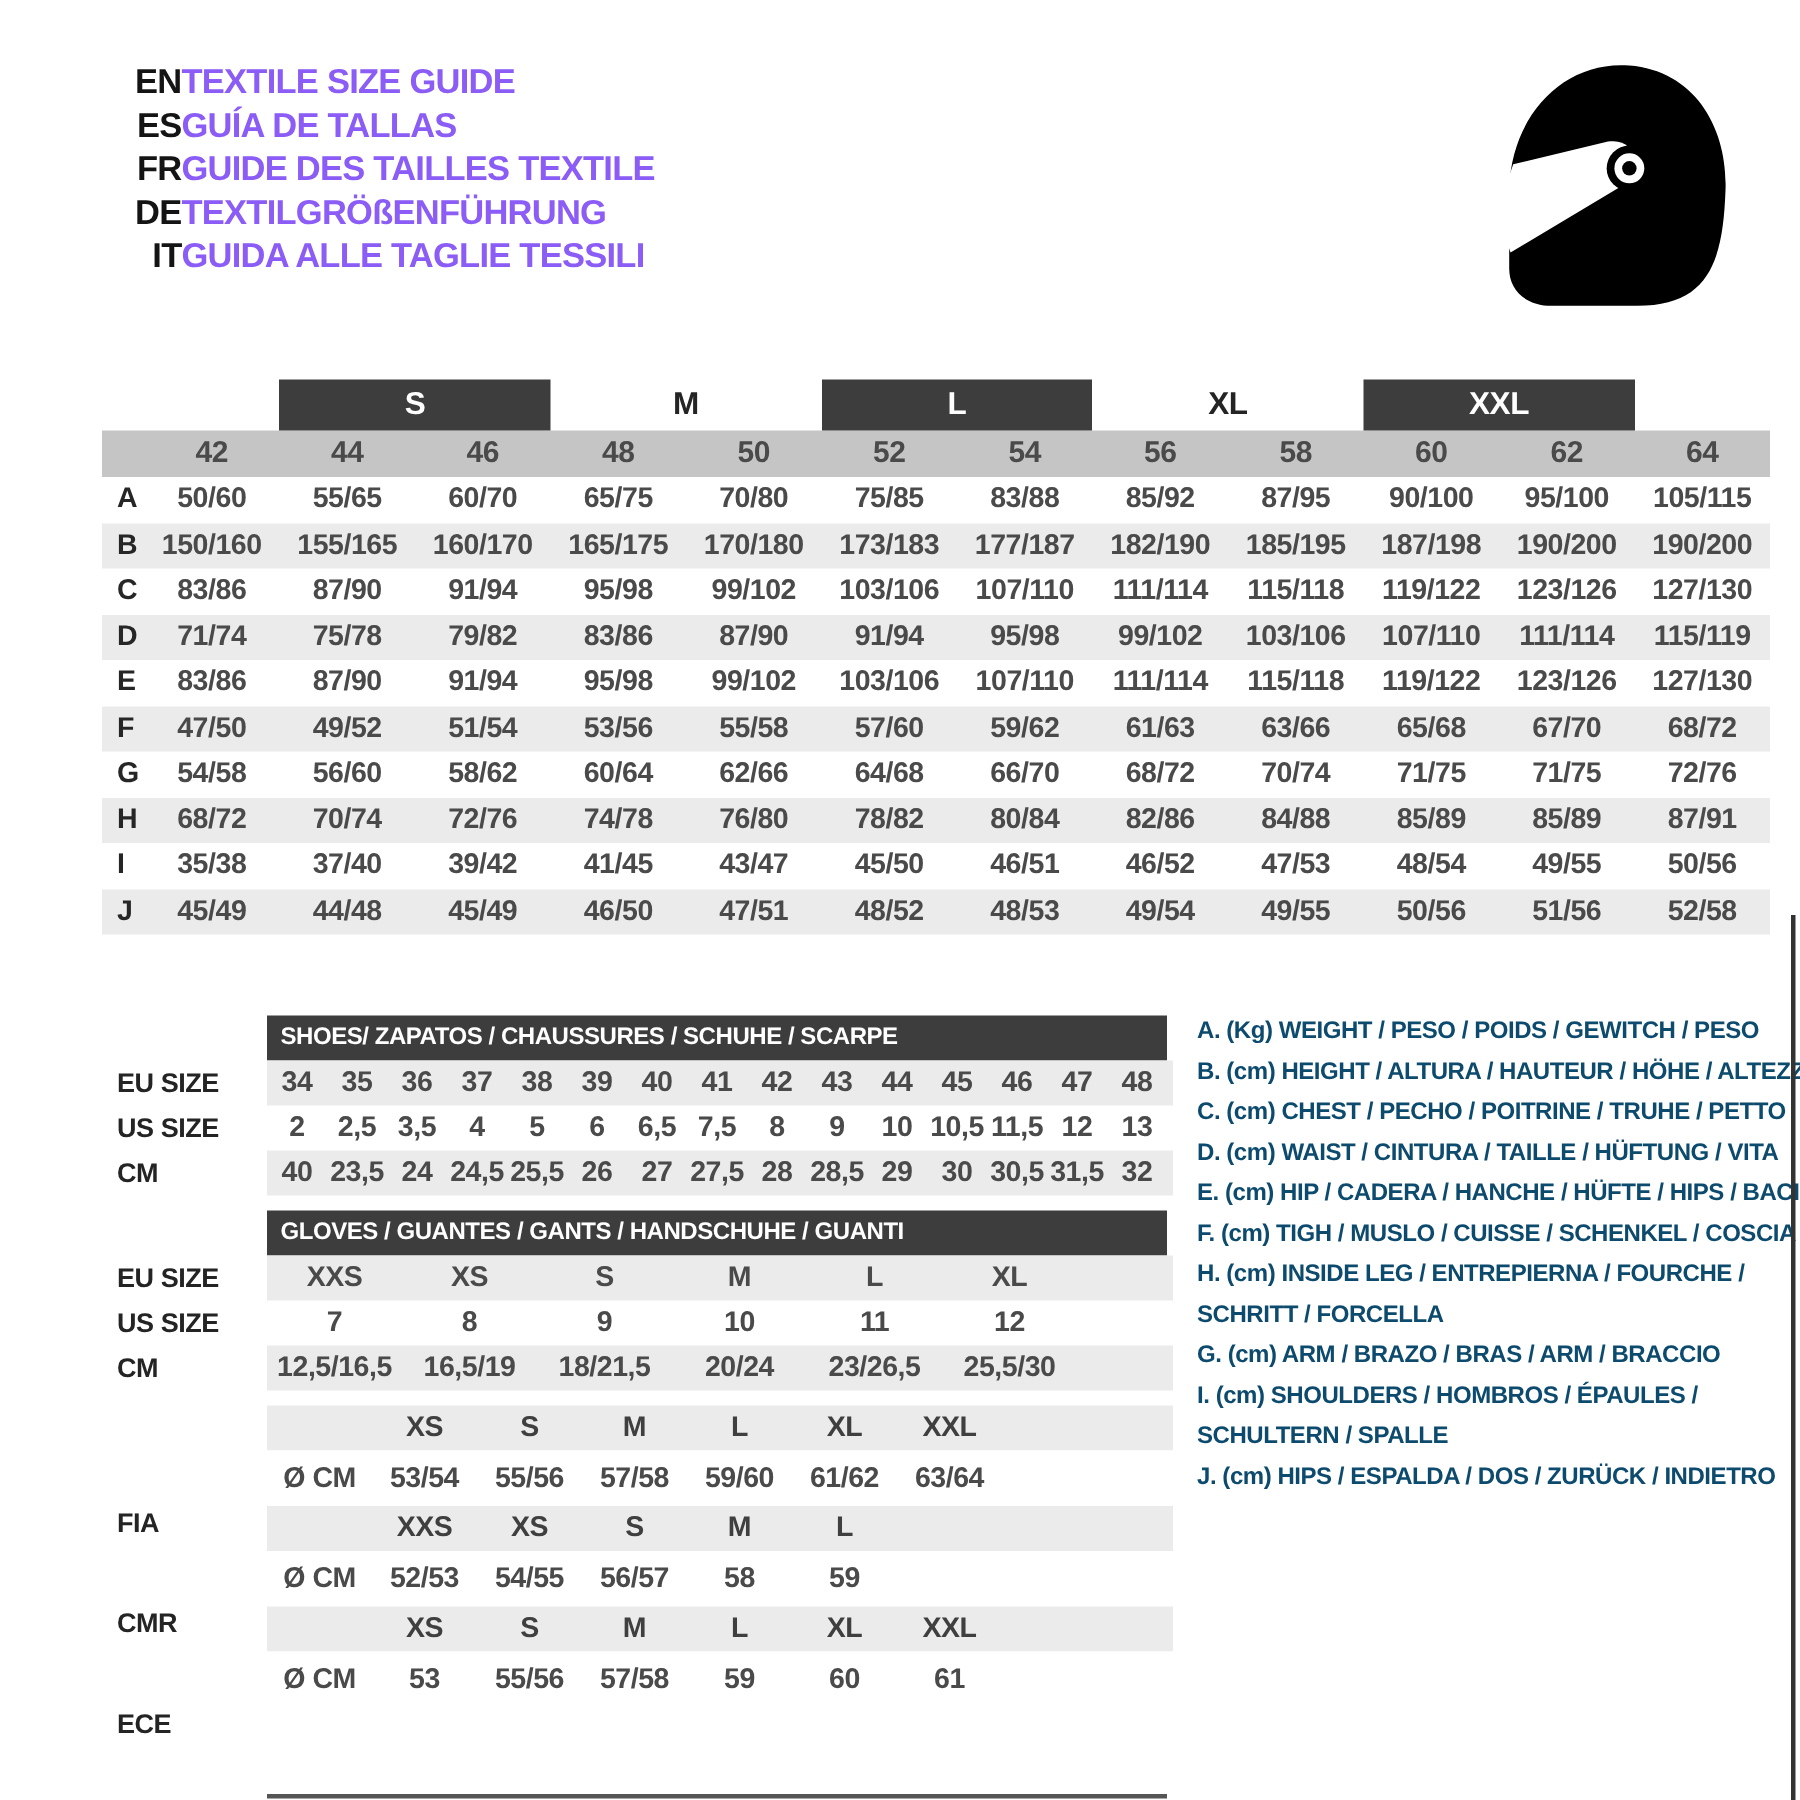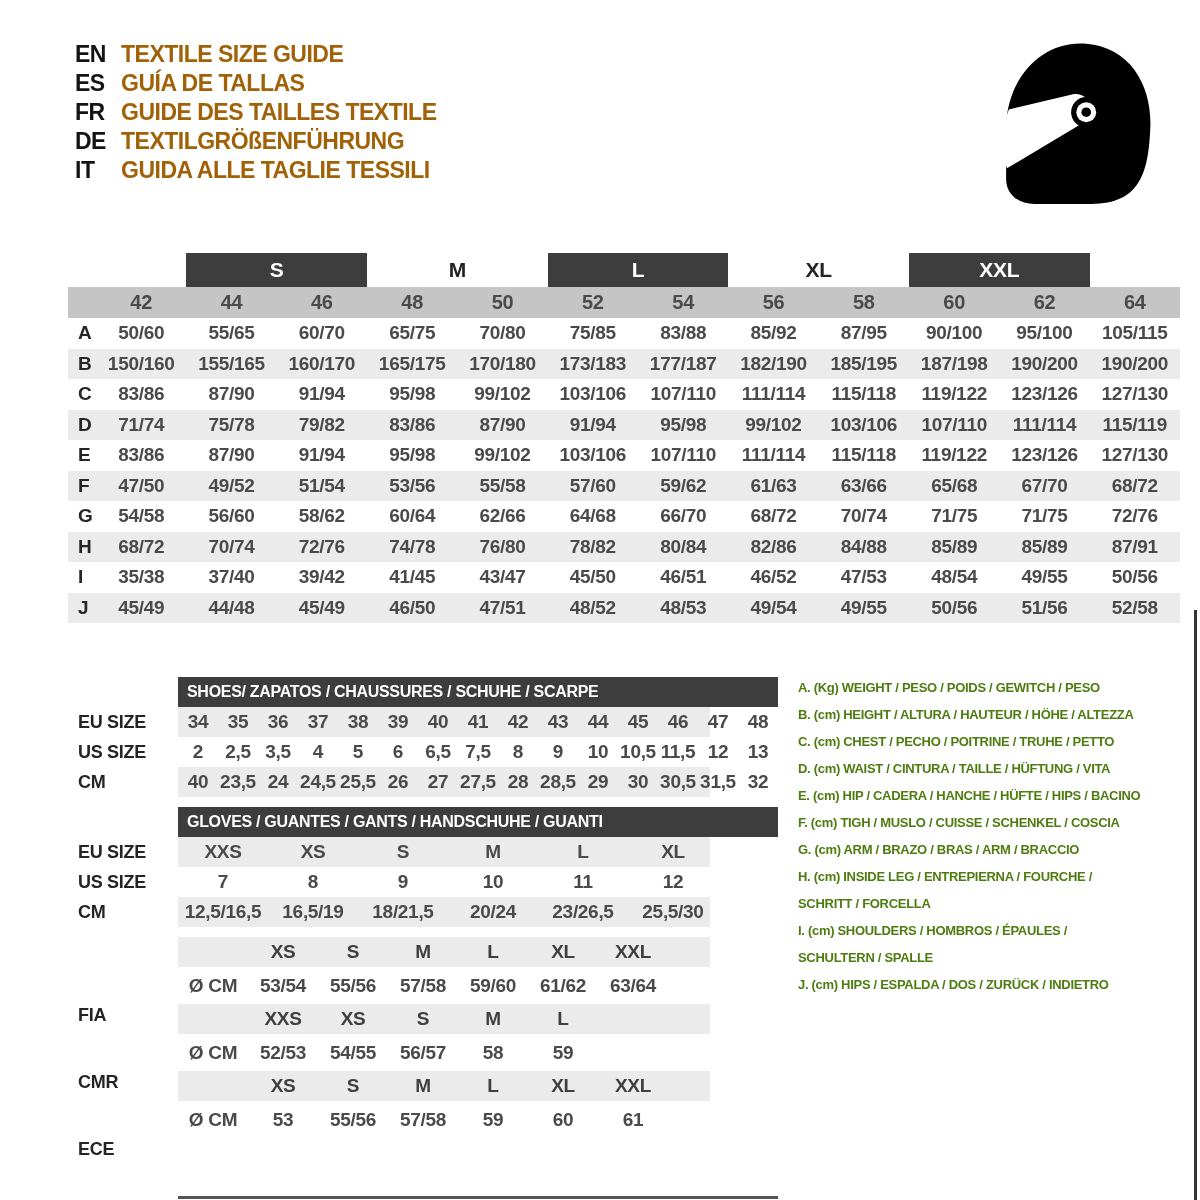--- a/index.html
+++ b/index.html
@@ -1,23 +1,23 @@
 <!DOCTYPE html>
 <html><head>
 <meta charset="utf-8">
 <style>
   html,body{margin:0;padding:0;background:#fff;}
   .page{position:relative;width:1200px;height:1200px;background:#fff;overflow:hidden;
         font-family:"Liberation Sans",sans-serif;font-weight:bold;color:#222;}
 
   
   .langs{position:absolute;left:75px;top:40px;}
-  .lang-row{display:flex;height:29px;align-items:center;}
+  .lang-row{display:flex;height:29px;align-items:center;text-align:right;}
   .lang-code{width:46px;font-size:23px;letter-spacing:-0.5px;color:#141414;}
-  .lang-title{font-size:23px;letter-spacing:-0.5px;color:#a16207;white-space:nowrap;}
+  .lang-title{font-size:23px;letter-spacing:-0.5px;color:#8b5cf6;white-space:nowrap;}
 
   
   .helmet-svg{position:absolute;left:983px;top:33px;width:178px;height:178px;}
 
   
   .textile{position:absolute;left:68px;top:253px;width:1112px;}
   .tgroups{display:grid;grid-template-columns:28px repeat(12,1fr);height:34px;}
   .gbox{background:#3d3d3d;color:#fff;display:flex;align-items:center;justify-content:center;
         font-size:21px;letter-spacing:-0.3px;}
   .gplain{display:flex;align-items:center;justify-content:center;color:#242424;
@@ -31,34 +31,34 @@
   .letter{padding-left:10px;font-size:19px;color:#262626;}
 
   
   .block{position:absolute;left:68px;width:1112px;}
   .block-shoes{top:677px;}
   .block-gloves{top:807px;}
   .block-helmet{top:937px;}
   .bar{margin-left:110px;width:600px;height:30px;background:#3d3d3d;color:#fff;
        display:flex;align-items:center;padding-left:9px;box-sizing:border-box;
        font-size:16px;letter-spacing:-0.3px;white-space:nowrap;}
-  .srow{margin-left:110px;width:532px;display:grid;align-items:center;box-sizing:border-box;}
+  .srow{margin-left:110px;width:604px;display:grid;align-items:center;box-sizing:border-box;}
   .srow.shade{background:#ebebeb;}
   .sgrid15{grid-template-columns:repeat(15,40px);height:30px;}
   .sgrid6{grid-template-columns:repeat(6,90px);height:30px;}
   .hgrid{grid-template-columns:70px repeat(6,70px);height:30px;}
   .vrow{height:37px;background:#fff;}
   .side-label{position:absolute;left:10px;display:flex;align-items:center;height:30px;
        font-size:18px;letter-spacing:-0.3px;color:#242424;white-space:nowrap;}
   .block-helmet .side-label{height:37px;}
   .hsize{color:#3f3f3f;}
 
   
   .legend{position:absolute;left:798px;top:674px;width:400px;}
-  .legend-line{font-size:13px;line-height:27px;letter-spacing:-0.3px;color:#4d7c0f;white-space:nowrap;}
+  .legend-line{font-size:16px;line-height:27px;letter-spacing:-0.3px;color:#0c4a6e;white-space:nowrap;}
 
   
   .vline{position:absolute;left:1194px;top:610px;width:3px;height:590px;background:#333;}
   .bline{position:absolute;left:178px;top:1196px;width:600px;height:3px;background:#555;}
 </style>
 </head>
 <body>
 
 <div class="page">
 
@@ -430,25 +430,25 @@
       <div class="legend-item">
         <div class="legend-line">D. (cm) WAIST / CINTURA / TAILLE / HÜFTUNG / VITA</div>
       </div>
       <div class="legend-item">
         <div class="legend-line">E. (cm) HIP / CADERA / HANCHE / HÜFTE / HIPS / BACINO</div>
       </div>
       <div class="legend-item">
         <div class="legend-line">F. (cm) TIGH / MUSLO / CUISSE / SCHENKEL / COSCIA</div>
       </div>
       <div class="legend-item">
-        <div class="legend-line">G. (cm) ARM / BRAZO / BRAS / ARM / BRACCIO</div>
-      </div>
-      <div class="legend-item">
         <div class="legend-line">H. (cm) INSIDE LEG / ENTREPIERNA / FOURCHE /</div>
         <div class="legend-line">SCHRITT / FORCELLA</div>
+      </div>
+      <div class="legend-item">
+        <div class="legend-line">G. (cm) ARM / BRAZO / BRAS / ARM / BRACCIO</div>
       </div>
       <div class="legend-item">
         <div class="legend-line">I. (cm) SHOULDERS / HOMBROS / ÉPAULES /</div>
         <div class="legend-line">SCHULTERN / SPALLE</div>
       </div>
       <div class="legend-item">
         <div class="legend-line">J. (cm) HIPS / ESPALDA / DOS / ZURÜCK / INDIETRO</div>
       </div>
     </div>
 

